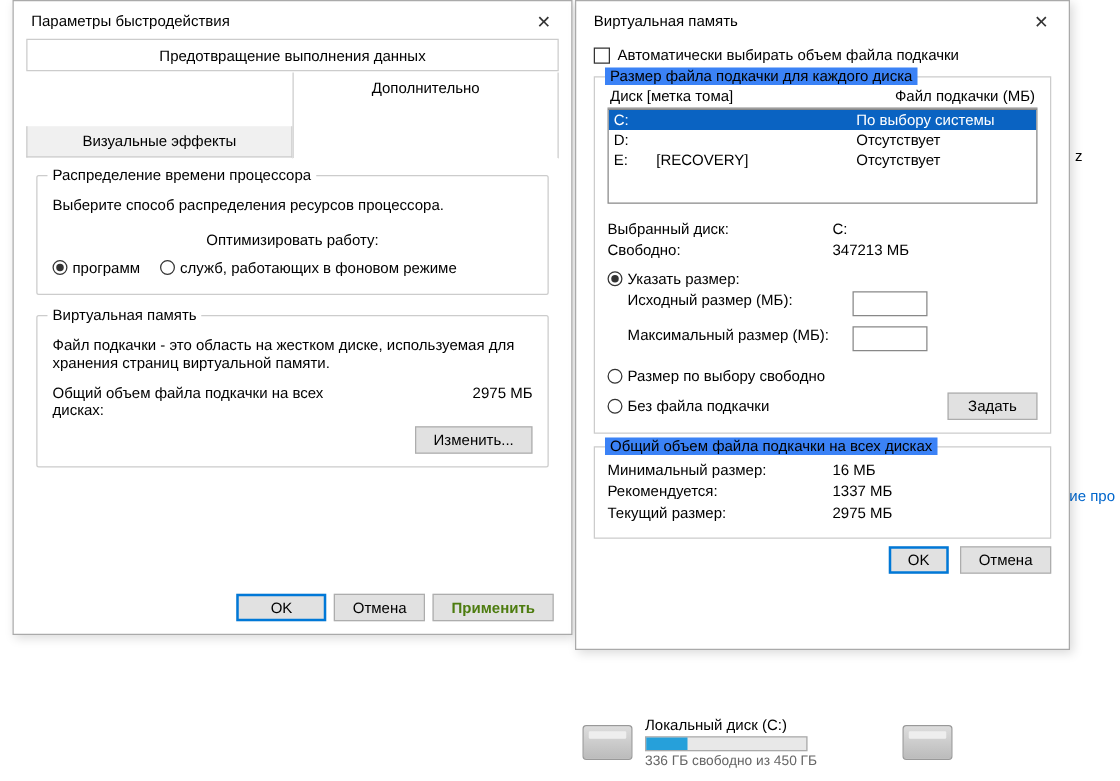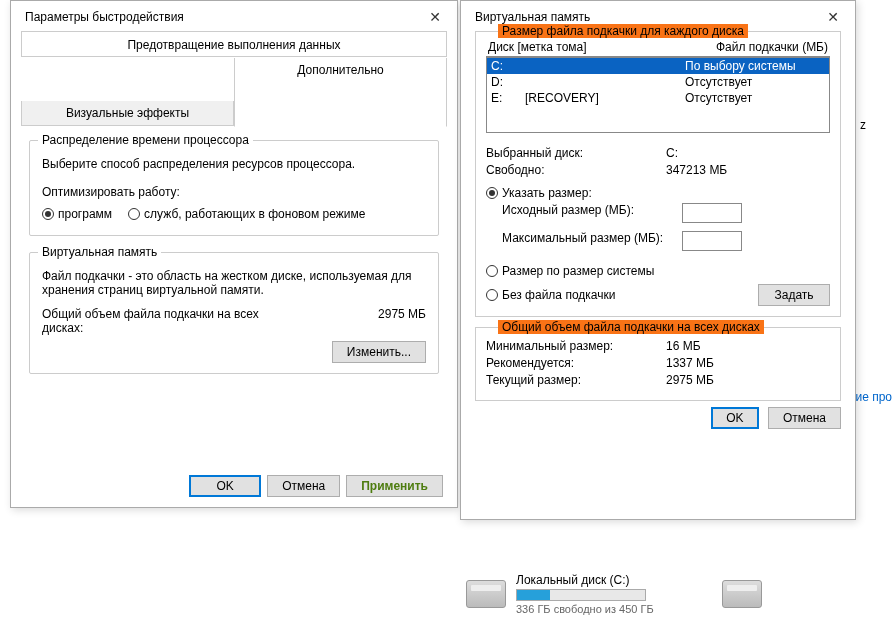--- a/index.html
+++ b/index.html
@@ -34,21 +34,21 @@
 
 .bottom-buttons { position: absolute; bottom: 10px; right: 14px; display: flex; gap: 6px; }
 
 
 #dlg-vm { left: 460px; top: 0; width: 396px; height: 520px; }
 .checkbox-row { display: flex; align-items: center; gap: 6px; margin: 6px 14px 10px; }
 .chk { width: 13px; height: 13px; border: 1px solid #333; display: inline-block; }
 
 .vm-body { padding: 0 14px 10px; }
 .vm-group { border: 1px solid #ccc; padding: 8px 10px 10px; margin-bottom: 10px; position: relative; }
-.vm-group .legend { position: absolute; top: -8px; left: 8px; background: #f97316; padding: 0 4px; margin-left: 14px; }
+.vm-group .legend { position: absolute; top: -8px; left: 8px; background: #3b82f6; padding: 0 4px; }
 
 .list-head { display: flex; justify-content: space-between; padding: 0 2px 2px; border-bottom: 1px solid #888; }
 .list-box { border: 1px solid #888; height: 76px; overflow: hidden; }
 .list-row { display: flex; padding: 1px 4px; }
 .list-row.sel { background: #0a63c2; color: #fff; }
 .lc-drive { width: 34px; }
 .lc-label { flex: 1; }
 .lc-file { width: 140px; text-align: left; }
 
 .kv { display: flex; margin: 3px 0; }
@@ -100,21 +100,21 @@
   <div class="tab-top">Предотвращение выполнения данных</div>
   <div class="tab-row">
     <div class="tab inactive">Визуальные эффекты</div>
     <div class="tab active">Дополнительно</div>
   </div>
 
   <div class="panel-body">
     <div class="groupbox">
       <span class="legend">Распределение времени процессора</span>
       <p>Выберите способ распределения ресурсов процессора.</p>
-      <p style="margin-top:14px;">Оптимизировать работу:</p>
+      <p style="margin-top:14px;text-align:center;">Оптимизировать работу:</p>
       <div class="radio-row">
         <label class="radio">
           <span class="dot checked"></span>
           <span>программ</span>
         </label>
         <label class="radio">
           <span class="dot"></span>
           <span>служб, работающих в фоновом режиме</span>
         </label>
       </div>
@@ -139,20 +139,24 @@
     <span class="btn disabled">Применить</span>
   </div>
 </div>
 
 <div id="dlg-vm" class="dialog">
   <div class="dialog-title">
     <span>Виртуальная память</span>
     <span class="close">✕</span>
   </div>
 
+  <div class="checkbox-row">
+    <span class="chk"></span>
+    <span>Автоматически выбирать объем файла подкачки</span>
+  </div>
 
   <div class="vm-body">
     <div class="vm-group">
       <span class="legend">Размер файла подкачки для каждого диска</span>
       <div class="list-head">
         <span>Диск [метка тома]</span>
         <span>Файл подкачки (МБ)</span>
       </div>
       <div class="list-box">
         <div class="list-row sel">
@@ -190,21 +194,21 @@
           <span class="k">Исходный размер (МБ):</span>
           <span class="input-sm"></span>
         </div>
       <div class="kv" style="margin-left:16px; margin-top:8px;">
           <span class="k">Максимальный размер (МБ):</span>
           <span class="input-sm"></span>
         </div>
 
       <label class="radio" style="margin-top:10px;">
         <span class="dot"></span>
-        <span>Размер по размер системы</span>
+        <span>Размер по выбору свободно</span>
       </label>
       <div style="display:flex; justify-content:space-between; align-items:center; margin-top:4px;">
         <label class="radio">
           <span class="dot"></span>
           <span>Без файла подкачки</span>
         </label>
         <span class="btn">Задать</span>
       </div>
     </div>
 

